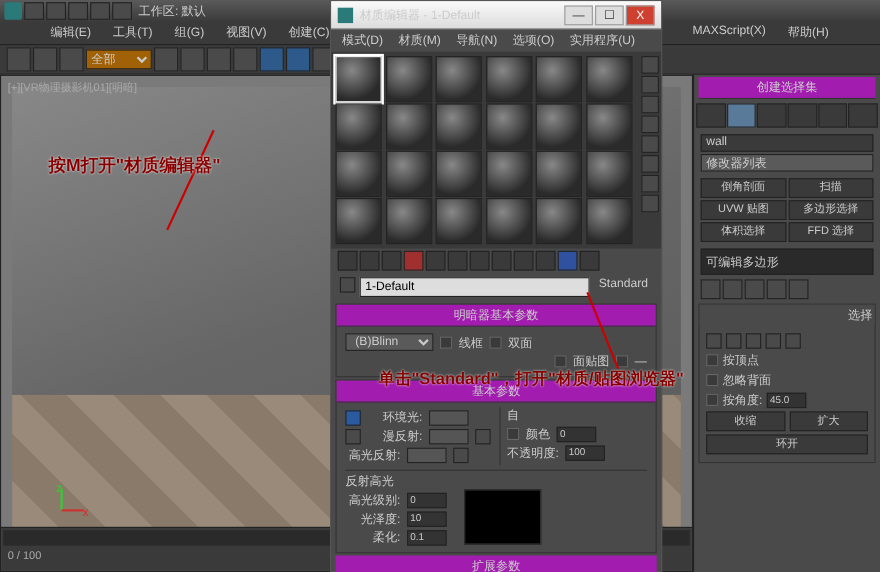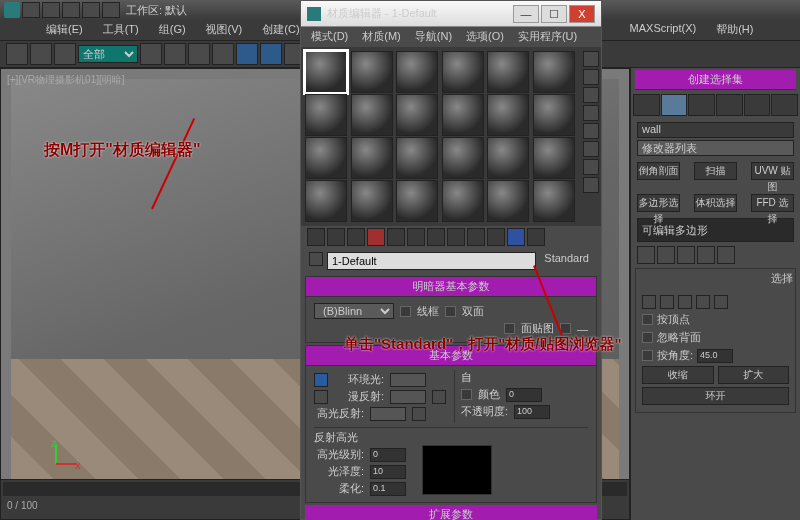--- a/index.html
+++ b/index.html
@@ -6,21 +6,21 @@
 body{background:#3a3a3a;width:800px;height:520px;overflow:hidden;position:relative}
 .topbar{height:20px;background:linear-gradient(#5a5a5a,#3a3a3a);display:flex;align-items:center;padding:0 4px;gap:2px}
 .topbar .logo{width:16px;height:16px;background:#2a7a7a;border-radius:2px}
 .topbar .tool{width:18px;height:16px;background:#4a4a4a;border:1px solid #222}
 .wlabel{margin:0 4px}
 .menubar{height:20px;background:#3a3a3a;display:flex;padding:0 40px;gap:8px}
 .menubar span{padding:2px 6px;cursor:pointer}
 .toolbar{height:28px;background:#3a3a3a;display:flex;align-items:center;padding:0 6px;gap:2px;border-top:1px solid #222;border-bottom:1px solid #222}
 .tbtn{width:22px;height:22px;background:#4a4a4a;border:1px solid #222}
 .tbtn.active{background:#2d5a8a}
-.selcombo{width:60px;height:18px;background:#0f766e;border:1px solid #222;color:#ccc;padding:0 0}
+.selcombo{width:60px;height:18px;background:#a16207;border:1px solid #222;color:#ccc;padding:0 0}
 .main{display:flex;height:452px}
 .viewport{flex:1;background:#7a7a7a;position:relative;border:1px solid #222}
 .viewport .vptitle{position:absolute;top:4px;left:6px;color:#aaa;font-size:10px}
 .room{position:absolute;inset:10px 10px 40px 10px;background:linear-gradient(160deg,#888 0%,#666 50%,#5a5a5a 100%)}
 .floor{position:absolute;bottom:0;left:0;right:0;height:120px;background:repeating-linear-gradient(45deg,#9a8a7a,#9a8a7a 30px,#8a7a6a 30px,#8a7a6a 60px)}
 .annotation1{position:absolute;top:140px;left:44px;color:#800;font-weight:bold;font-size:16px;text-shadow:0 0 2px #fff}
 .annotation2{position:absolute;top:335px;left:344px;color:#800;font-weight:bold;font-size:15px;text-shadow:0 0 2px #fff;z-index:200}
 .arrow1{position:absolute;top:40px;left:150px;width:2px;height:100px;background:#c00;transform:rotate(25deg);transform-origin:bottom}
 .arrow2{position:absolute;top:263px;left:547px;width:2px;height:75px;background:#c00;transform:rotate(-22deg);z-index:150}
 .axis{position:absolute;bottom:50px;left:50px;width:30px;height:30px}
@@ -61,21 +61,21 @@
 .smallbtn{width:14px;height:14px;background:#4a4a4a;border:1px solid #222}
 .bigblack{width:70px;height:50px;background:#000;border:1px solid #333}
 
 
 .cmdpanel{width:170px;background:#4a4a4a;border-left:1px solid #222;position:relative}
 .cmdtop{height:28px;display:flex;padding:2px;gap:1px}
 .cmdtop .ct{flex:1;height:22px;background:#3a3a3a;border:1px solid #222}
 .cmdtop .ct.active{background:#5a7a9a}
 .selname{margin:2px 6px;height:16px;background:#3a3a3a;border:1px solid #222;padding:0 4px}
 .modlist{margin:2px 6px;height:16px;background:#5a5a5a;border:1px solid #222;padding:0 4px}
-.subgrid{display:grid;grid-template-columns:1fr 1fr 1fr;gap:14px;padding:4px 6px}
+.subgrid{display:grid;grid-template-columns:1fr 1fr;gap:2px;padding:4px 6px}
 .subbtn{height:18px;background:#3a3a3a;border:1px solid #222;text-align:center;line-height:16px;font-size:10px}
 .stack{margin:2px 6px;height:24px;background:#2a2a2a;border:1px solid #222;padding:4px}
 .stacktools{display:flex;padding:2px 6px;gap:2px}
 .stacktools .st2{width:18px;height:18px;background:#4a4a4a;border:1px solid #222}
 .panelroll{margin:2px 4px;border:1px solid #333}
 .panelroll .prh{text-align:right;padding:2px;background:#4a4a4a}
 .panelroll .prb{padding:4px 6px}
 .prb .prow{display:flex;align-items:center;gap:4px;margin:3px 0}
 </style>
 </head>

